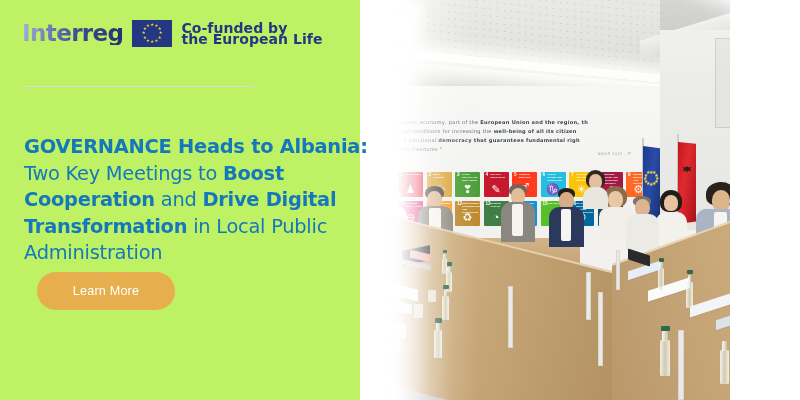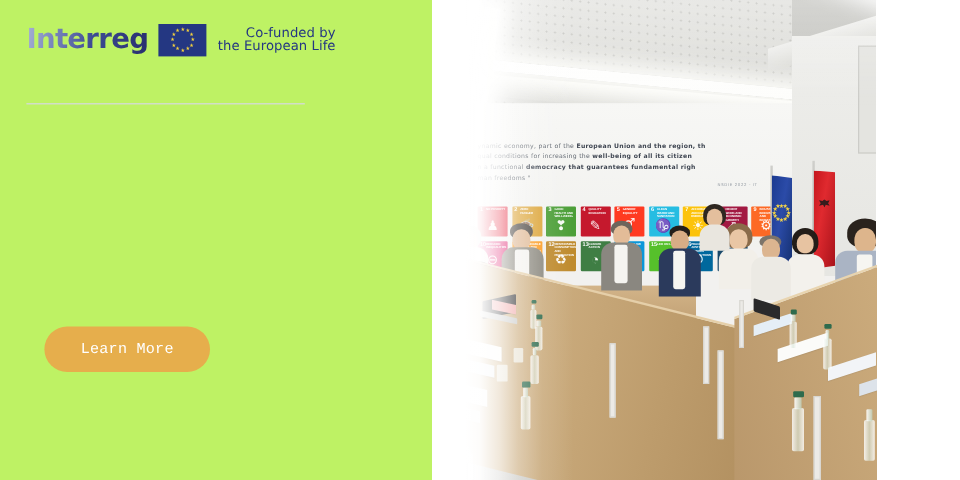--- a/index.html
+++ b/index.html
@@ -265,22 +265,22 @@
   }
   .eu-flag {
     width:40px; height:27px;
     background:#243782;
     position:relative;
     flex:0 0 auto;
   }
   .eu-flag .st { position:absolute; color:#f4d13d; font-size:4.3px; line-height:1; }
   .eu-text {
     font-family:"DejaVu Sans", sans-serif;
-    font-size:11px; font-weight:normal; color:#243782;
-    line-height:10.5px; letter-spacing:.05px;text-align:right;
+    font-size:14px; font-weight:bold; color:#243782;
+    line-height:10.5px; letter-spacing:.05px;
   }
   .ipa-row { display:flex; align-items:baseline; gap:6px; margin-top:8px; }
   .ipa {
     font-family:"DejaVu Sans", sans-serif;
     font-size:15.5px; font-weight:bold; letter-spacing:-.2px; line-height:1;
     background:linear-gradient(100deg,#b3bbd9 0%, #6f7cb5 35%, #2d3777 100%);
     -webkit-background-clip:text; background-clip:text;
     -webkit-text-fill-color:transparent; color:transparent;
   }
   .sub-adriatic {
@@ -307,21 +307,21 @@
     font-weight:normal;
     letter-spacing:-.25px;
   }
   .headline b { font-weight:bold; }
   .cta {
     position:absolute; left:37px; top:272px;
     display:flex; align-items:center; justify-content:center;
     width:138px; height:38px;
     background:#e6ae4c;
     border:none; border-radius:19px;
-    font-family:Liberation Mono, monospace;
+    font-family:Liberation Sans, sans-serif;
     font-size:12.6px; color:#ffffff; letter-spacing:.2px;
     cursor:pointer;
   }
 </style>
 </head>
 <body>
 
 <div class="banner">
 
   <div class="photo">
@@ -619,16 +619,17 @@
         <div class="eu-text">
           <span>Co-funded by</span><br>
           <span>the European Life</span>
         </div>
       </div>
     </div>
 
     <div class="divider"></div>
 
 
+    <h1 class="headline" id="headline"><b>GOVERNANCE Heads to Albania:</b><span> Two Key Meetings to </span><b>Boost Cooperation</b><span> and </span><b>Drive Digital Transformation</b><span> in Local Public Administration</span></h1>
 
     <button class="cta">Learn More</button>
   </div>
 </div>
 
 </body></html>

